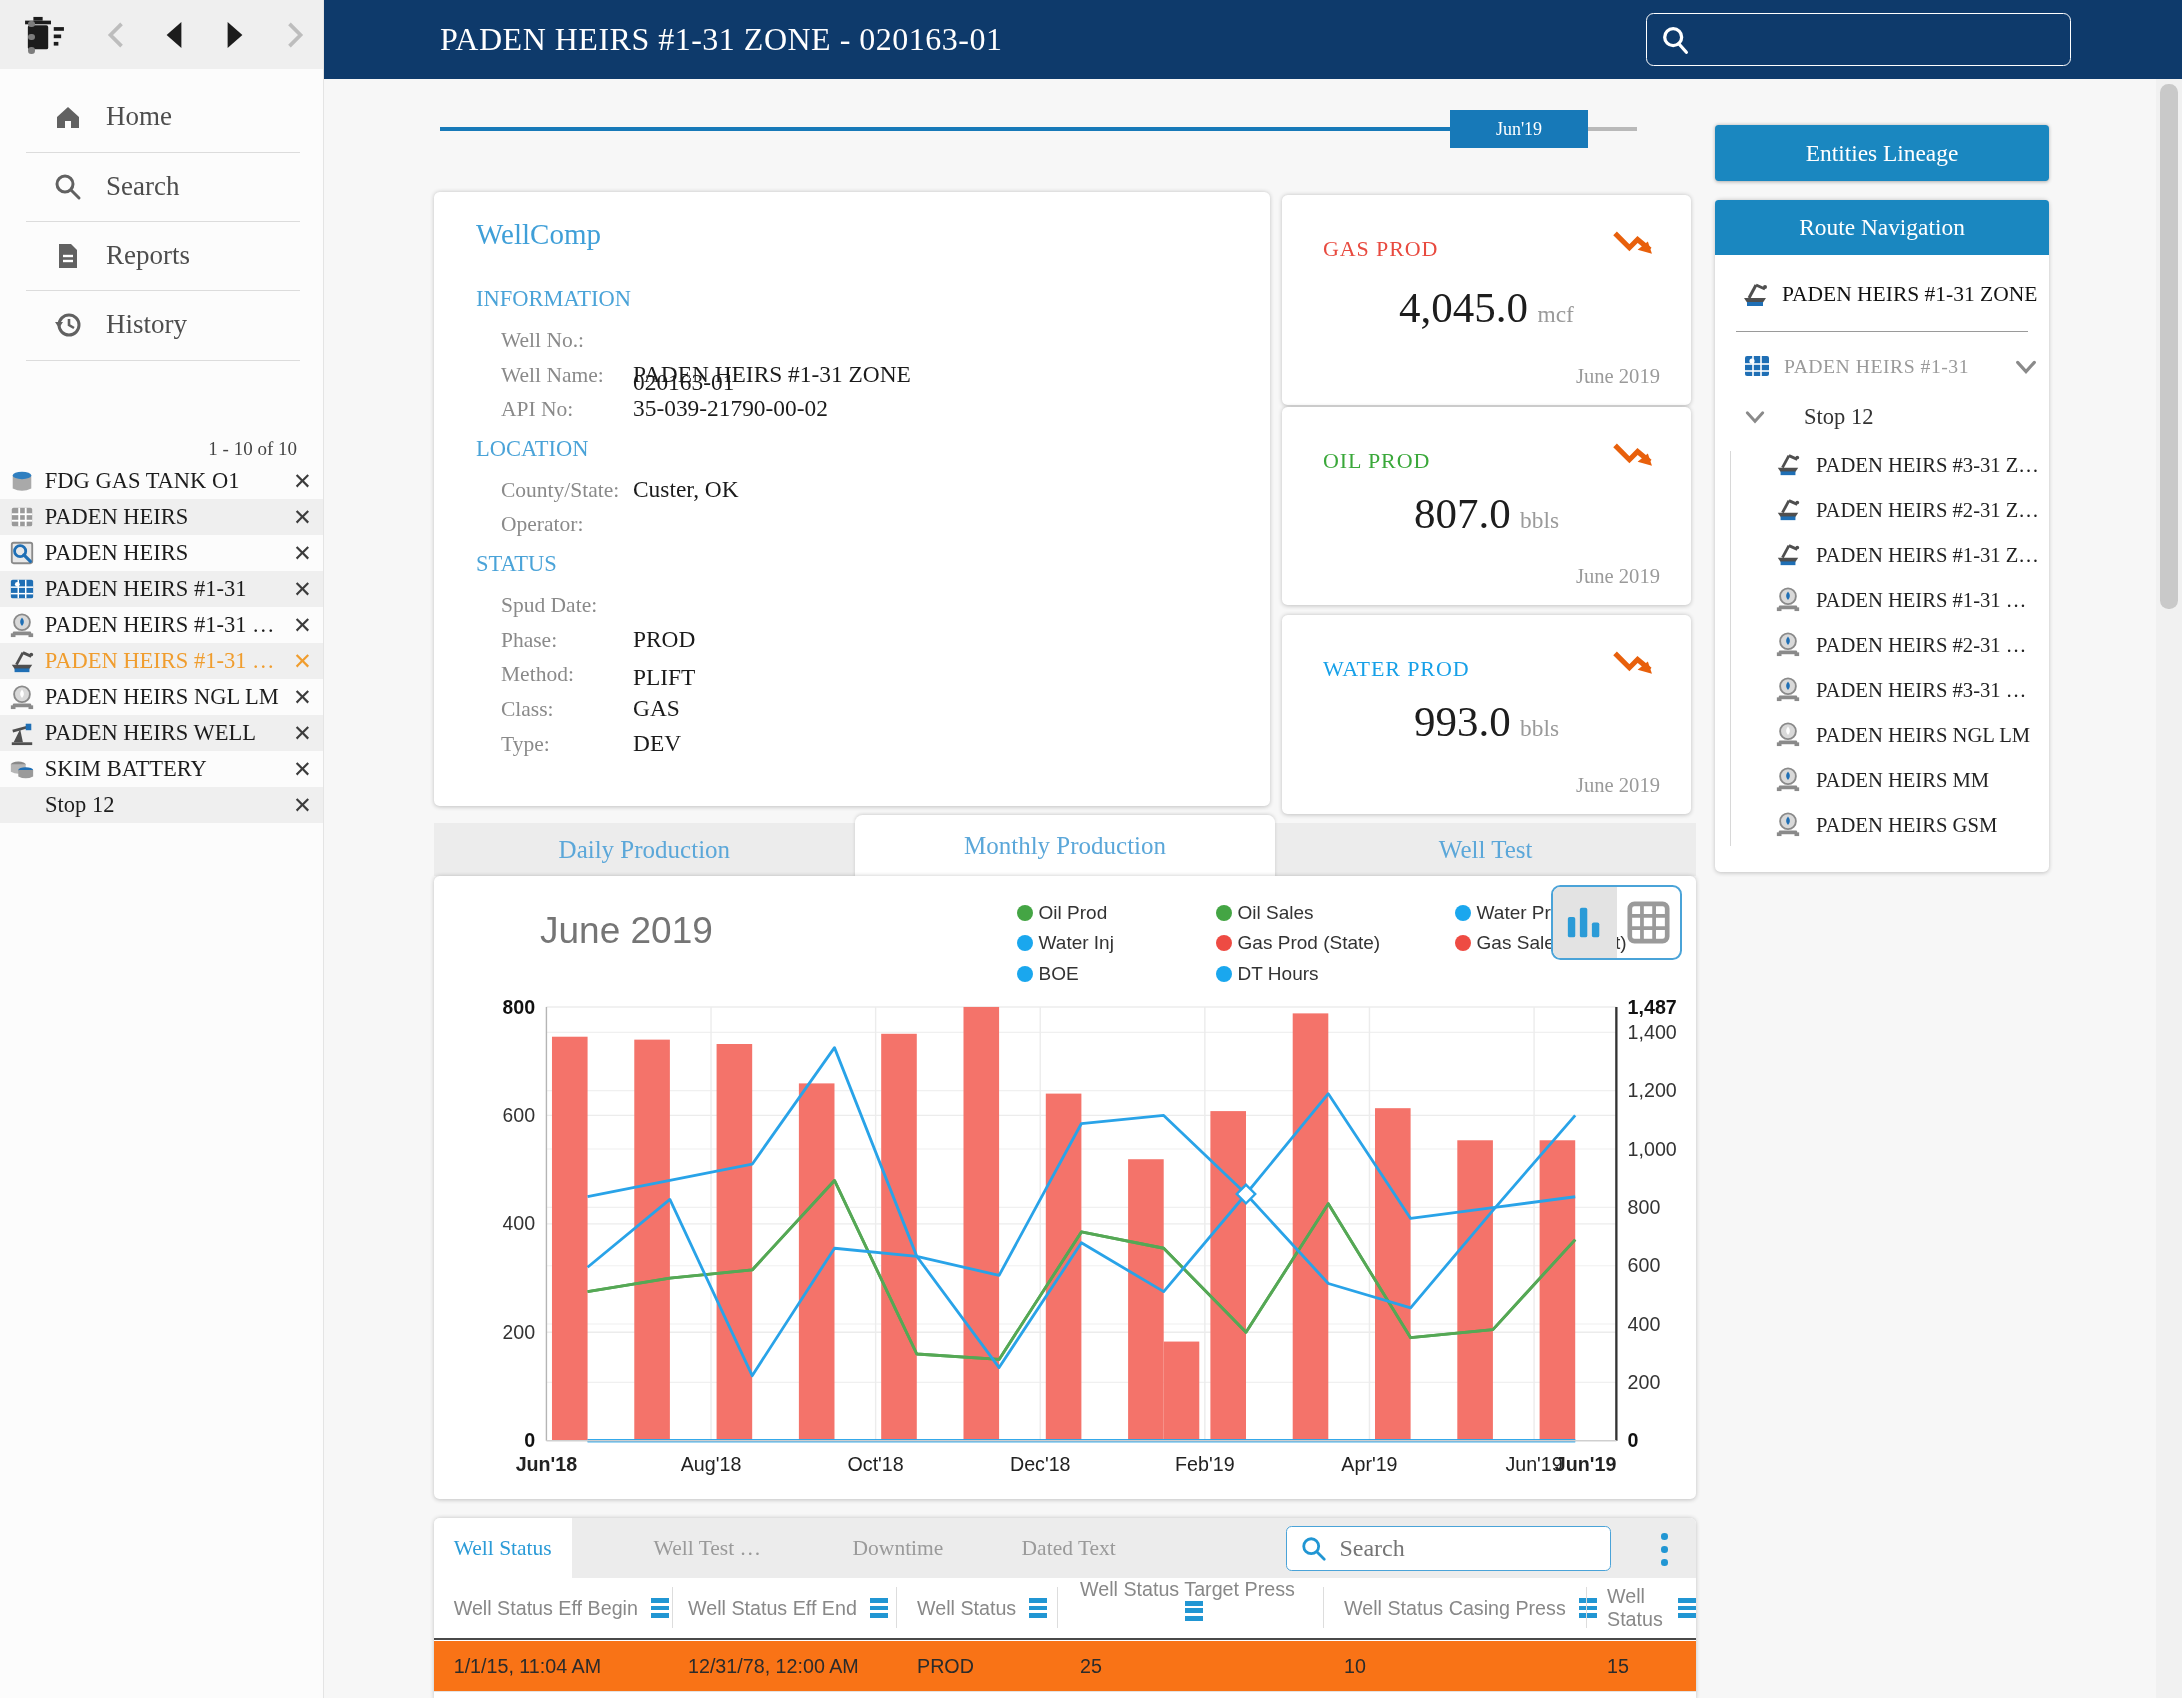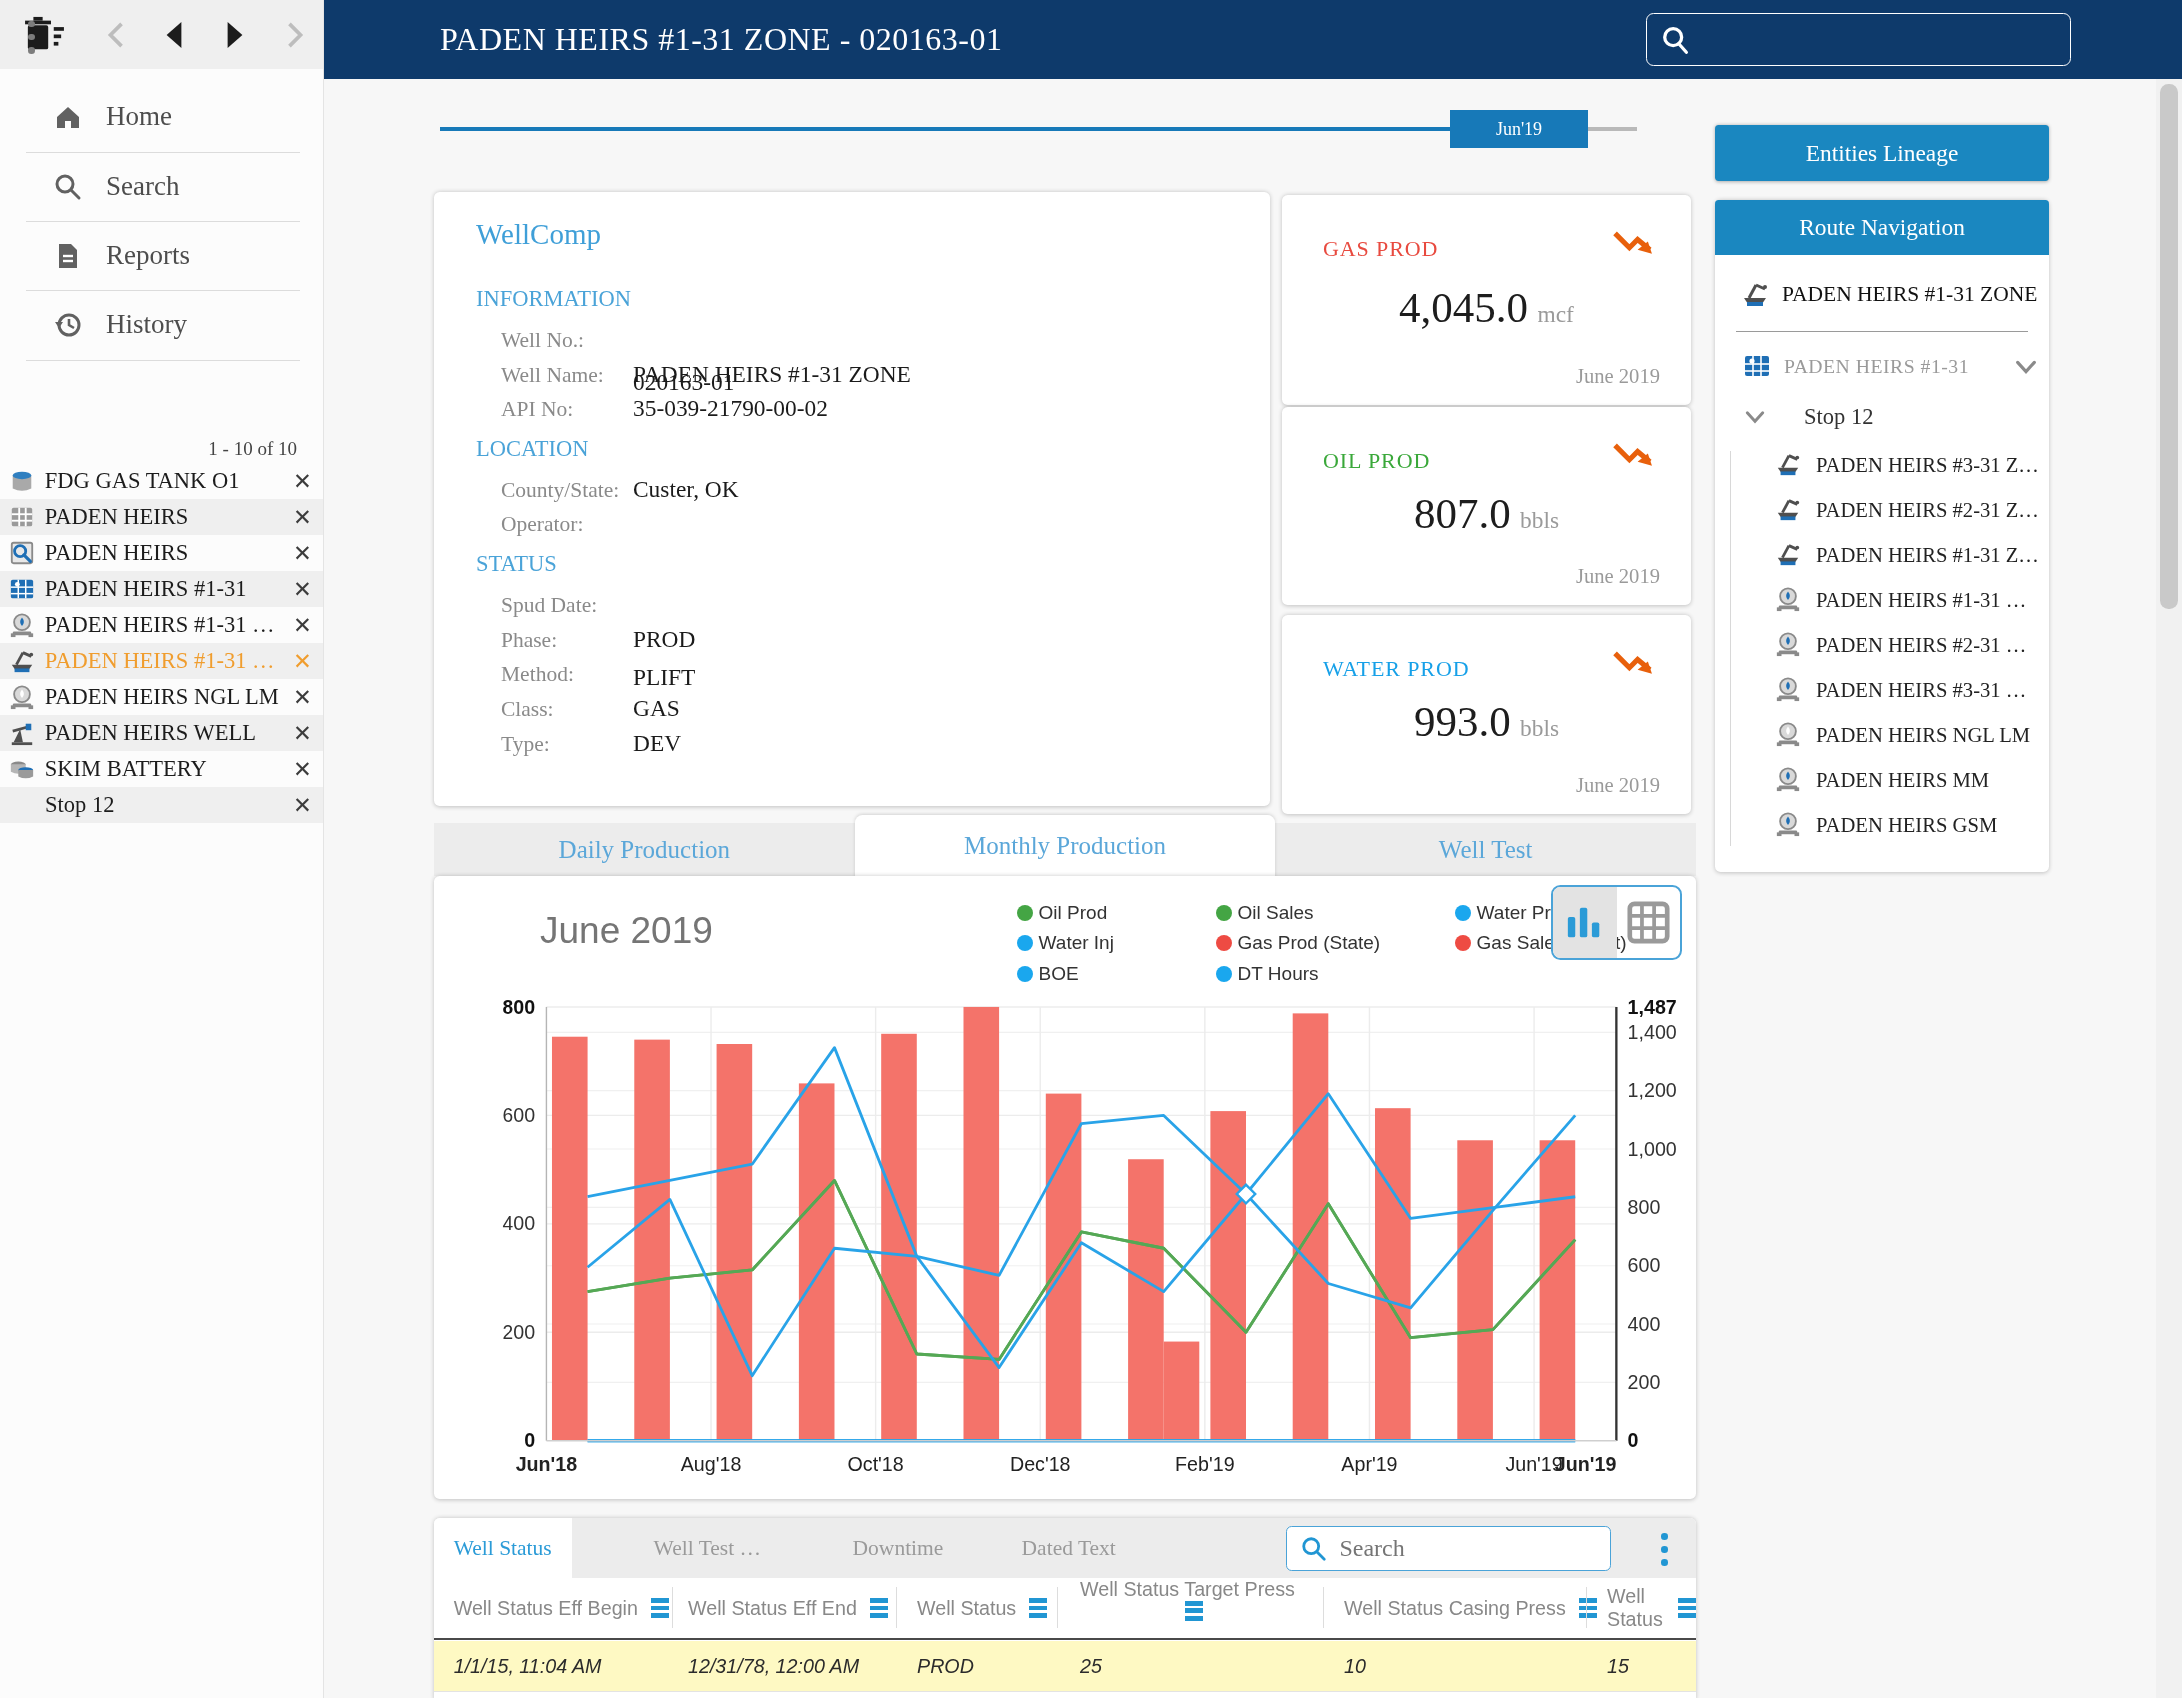--- a/index.html
+++ b/index.html
@@ -81,21 +81,21 @@
   .btab.active{background:#fff;color:#2b9bd7;}
   #bt-search{position:absolute;left:852px;top:8.4px;width:323px;height:43px;border:1.9px solid #4aa3d8;border-radius:5.6px;background:#fff;display:flex;align-items:center;}
   #bt-search input{border:none;outline:none;font-size:24px;color:#444;margin-left:9.4px;width:253px;font-family:"Liberation Serif",serif;background:transparent;}
   #bt-kebab{position:absolute;left:1227px;top:15px;}
   #bt-kebab i{background:#2196d3;}
   .th-row{position:absolute;left:0;top:60px;width:1262px;height:60px;background:#fff;border-bottom:2.8px solid #4a4a4a;}
   .th-cell{position:absolute;top:0;height:60px;display:flex;align-items:center;font-family:"Liberation Sans",sans-serif;font-size:19.7px;color:#888;}
   .th-cell .fbars{margin-left:13px;display:flex;flex-direction:column;gap:2.8px;cursor:pointer;}
   .th-cell .fbars i{width:18px;height:4.7px;background:#2196d3;display:block;}
   .th-sep{position:absolute;top:69px;height:41px;width:0;border-left:0.9px solid #ddd;}
-  .td-row{position:absolute;left:0;top:123px;width:1436px;height:50px;background:#fef9c3;border-bottom:0.9px solid #e3e3e3;font-style:italic;}
+  .td-row{position:absolute;left:0;top:123px;width:1436px;height:50px;background:#f97316;border-bottom:0.9px solid #e3e3e3;}
   .td-cell{position:absolute;top:0;height:50px;display:flex;align-items:center;font-family:"Liberation Sans",sans-serif;font-size:19.7px;color:#2b2b2b;}
   
   #sb-track{left:2156px;top:79px;width:26px;height:1620px;background:#f1f1f1;}
   #sb-thumb{left:2160px;top:84px;width:18px;height:525px;background:#c9c9c9;border-radius:8.4px;}
   svg{display:block;}
 </style>
 </head>
 <body>
 
 <div id="main-bg" class="abs"></div>

